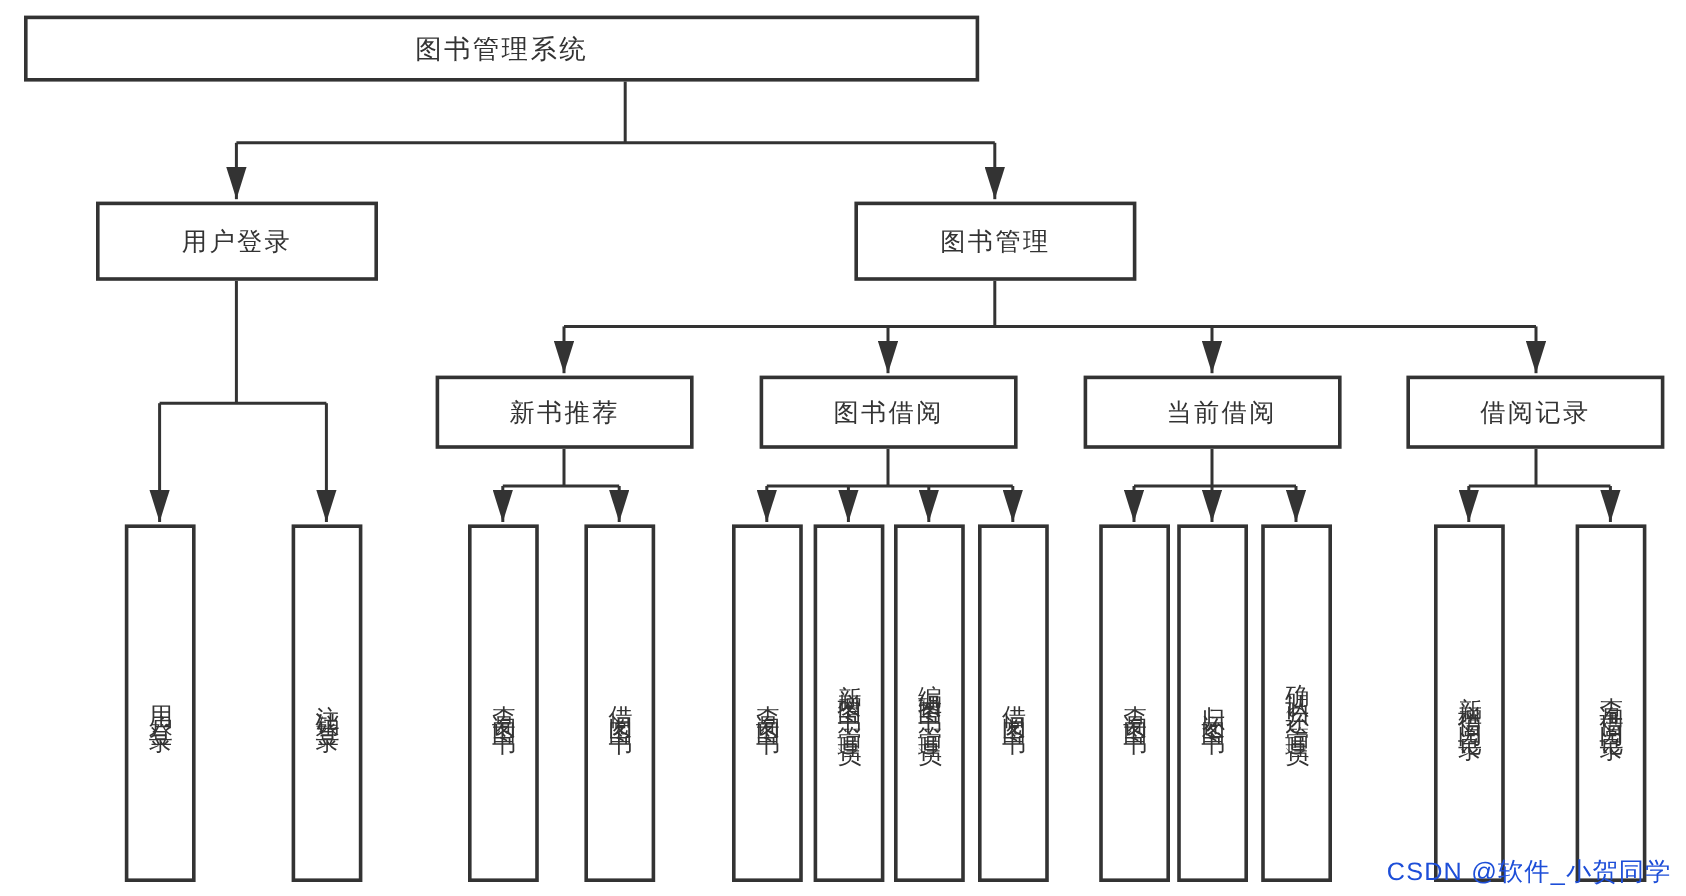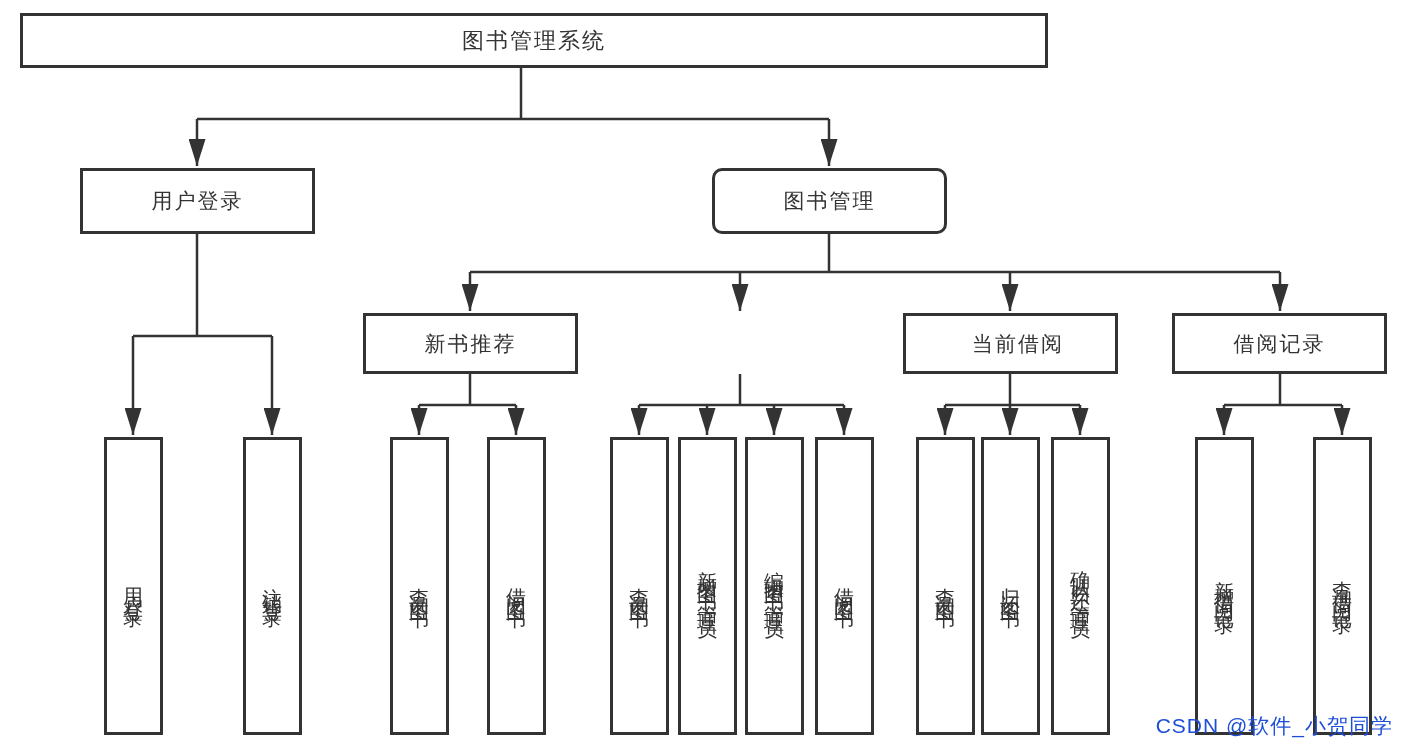--- a/index.html
+++ b/index.html
@@ -27,21 +27,21 @@
     box-sizing: border-box;
     border: 3px solid #333333;
     background: #ffffff;
     color: #333333;
     display: flex;
     align-items: center;
     justify-content: center;
     text-align: center;
   }
   .node-root {
-    left: 20px; top: 13px; width: 1028px; height: 55px;
+    left: 20px; top: 13px; width: 796px; height: 55px;
     font-size: 22px; letter-spacing: 2px;
   }
   .node-mid {
     height: 66px; width: 235px;
     font-size: 21px; letter-spacing: 2px;
   }
   .node-l3 {
     height: 61px; width: 215px;
     font-size: 21px; letter-spacing: 2px;
   }
@@ -116,23 +116,24 @@
       <path d="M1280 374 V405"></path>
       <path d="M1224 405 H1342"></path>
       <path d="M1224 405 V435" marker-end="url(#arrow)"></path>
       <path d="M1342 405 V435" marker-end="url(#arrow)"></path>
     </g>
   </svg>
 
   <div class="node node-root">图书管理系统</div>
 
   <div class="node node-mid" style="left:80px; top:168px;">用户登录</div>
-  <div class="node node-mid" style="left:712px; top:168px;border-radius:10px;">图书管理</div>
+  <div class="node node-mid" style="left:712px; top:168px;">图书管理</div>
 
   <div class="node node-l3" style="left:363px; top:313px;">新书推荐</div>
+  <div class="node node-l3" style="left:633px; top:313px;">图书借阅</div>
   <div class="node node-l3" style="left:903px; top:313px;padding-left:15px;">当前借阅</div>
   <div class="node node-l3" style="left:1172px; top:313px;text-align:right;">借阅记录</div>
 
   <div class="node leaf" style="left:104px;">用户登录</div>
   <div class="node leaf" style="left:243px;">注销登录</div>
 
   <div class="node leaf" style="left:390px;">查询图书</div>
   <div class="node leaf" style="left:487px;">借阅图书</div>
 
   <div class="node leaf" style="left:610px;">查询图书</div>

